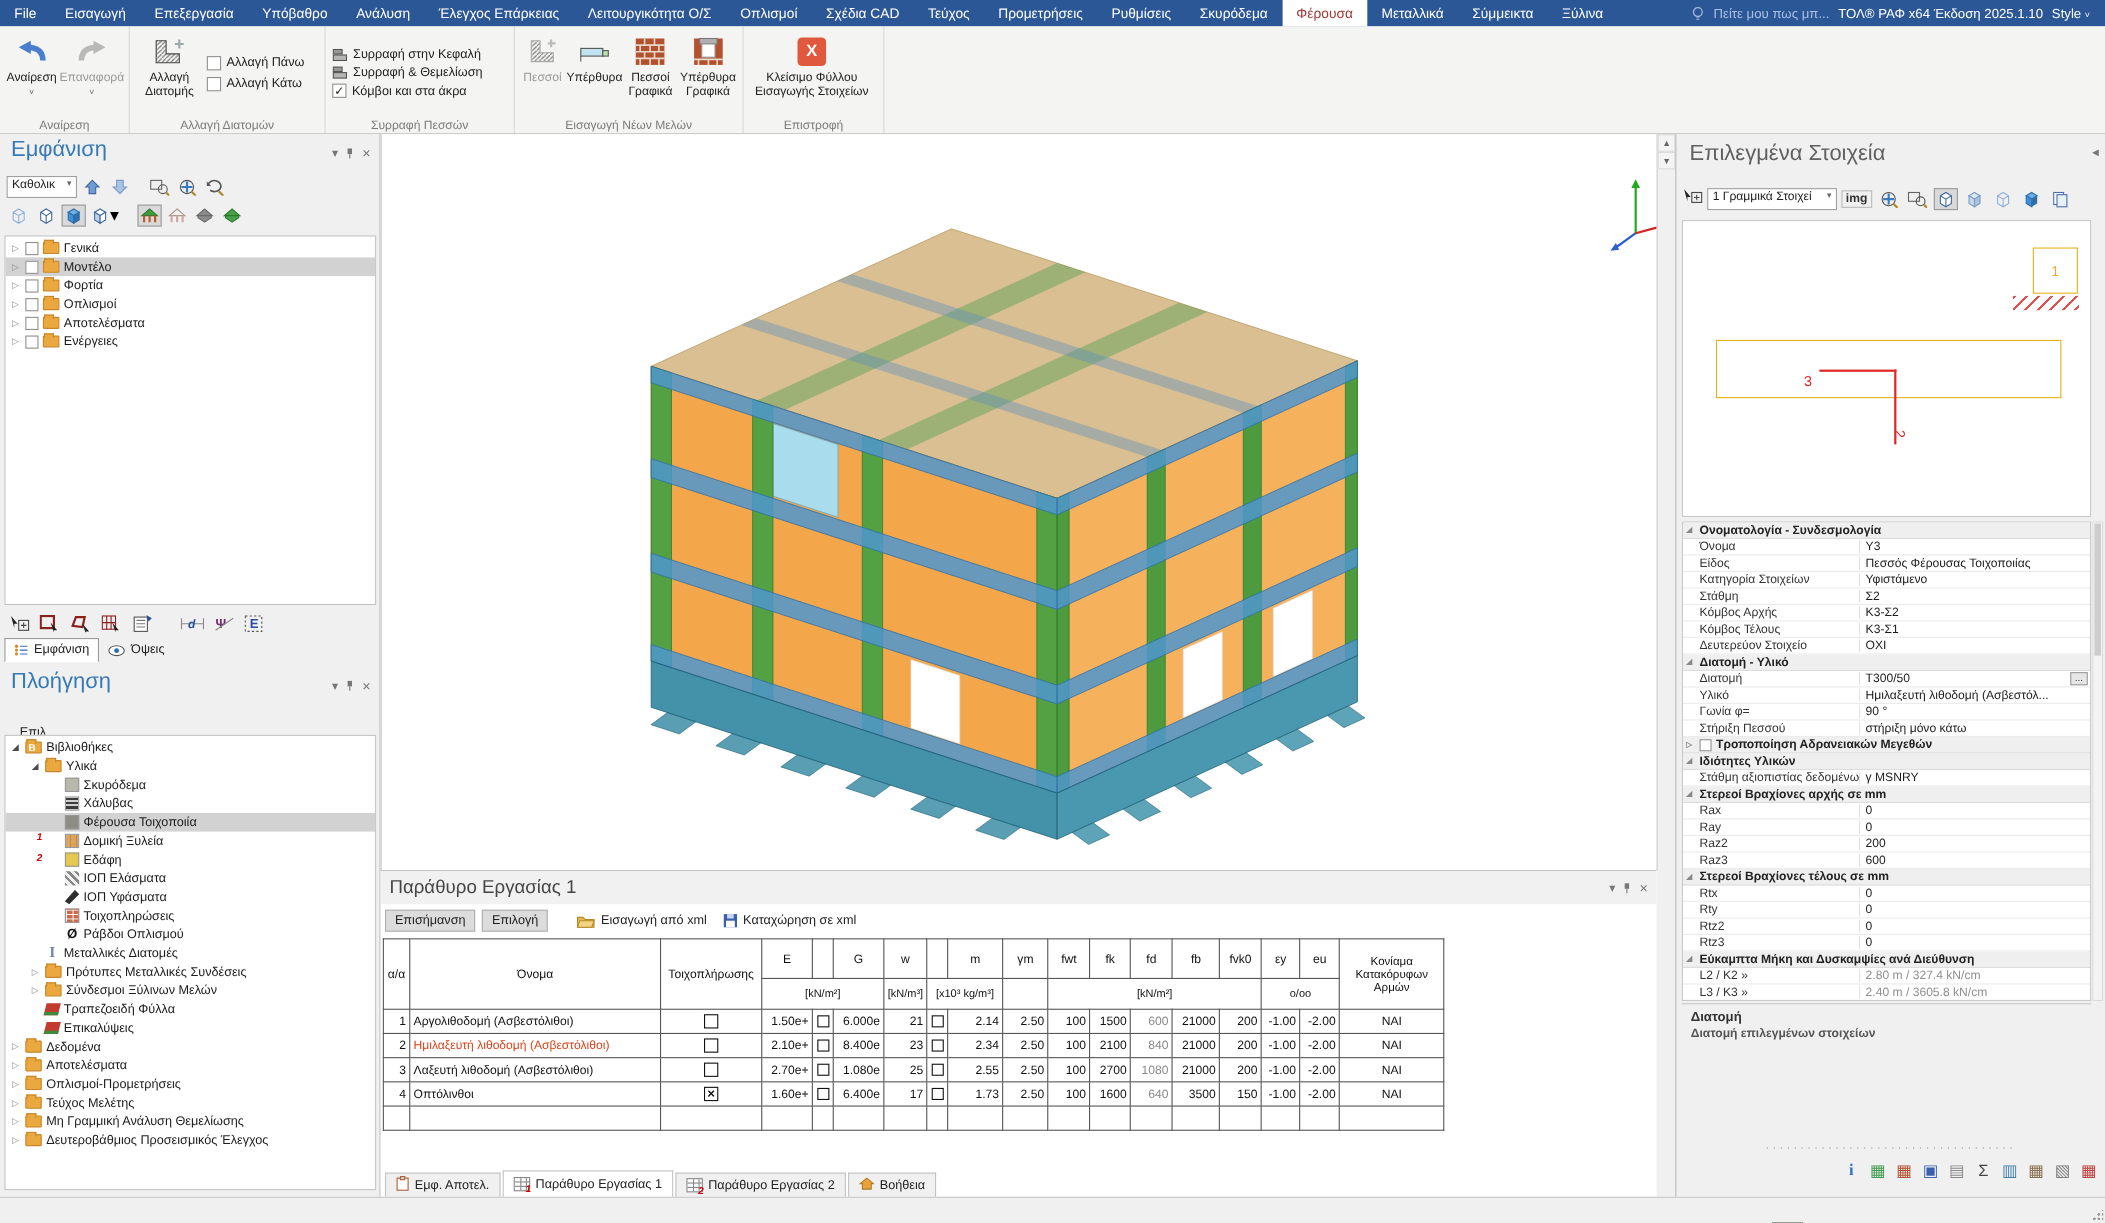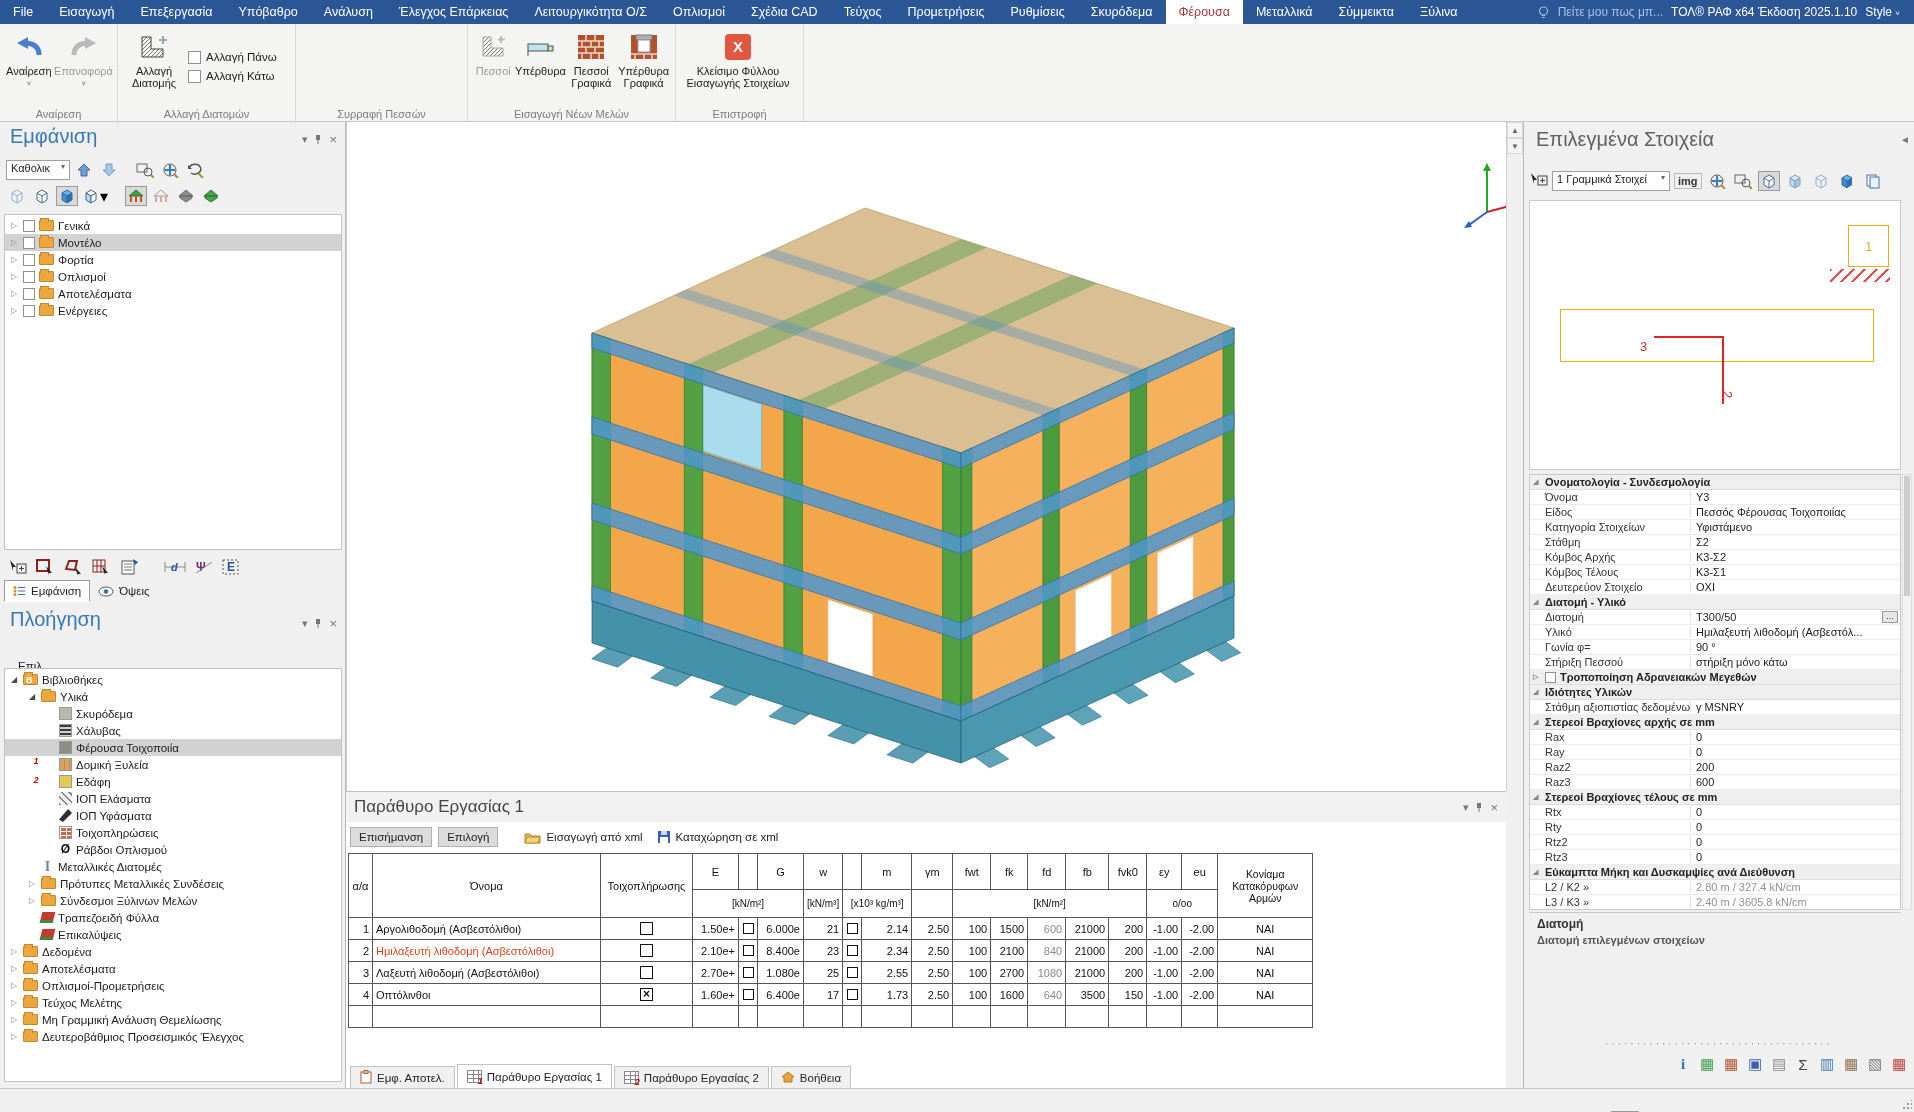--- a/index.html
+++ b/index.html
@@ -201,20 +201,40 @@
           <span>Αλλαγή Πάνω</span>
         </label>
       <label class="rib-check">
           <span class="cb"></span>
           <span>Αλλαγή Κάτω</span>
         </label>
     </div>
     <div class="rgroup-label">Αλλαγή Διατομών</div>
   </div>
   <div class="rgroup" style="width:172px;">
+    <div class="rib-col" style="gap:4px;">
+      <div class="rib-row">
+          <svg width="14" height="12">
+            <rect x="1" y="1" width="8" height="4" fill="#9a9a9a" stroke="#555"></rect>
+            <rect x="1" y="6" width="12" height="5" fill="#b5b5b5" stroke="#555"></rect>
+          </svg>
+          <span>Συρραφή στην Κεφαλή</span>
+        </div>
+      <div class="rib-row">
+          <svg width="14" height="12">
+            <rect x="1" y="1" width="8" height="4" fill="#9a9a9a" stroke="#555"></rect>
+            <rect x="1" y="6" width="12" height="5" fill="#b5b5b5" stroke="#555"></rect>
+          </svg>
+          <span>Συρραφή &amp; Θεμελίωση</span>
+        </div>
+      <label class="rib-check">
+          <span class="cb">✓</span>
+          <span>Κόμβοι και στα άκρα</span>
+        </label>
+    </div>
     <div class="rgroup-label">Συρραφή Πεσσών</div>
   </div>
   <div class="rgroup" style="width:208px;">
     <div class="bigbtn disabled" style="width:42px;">
       <span class="bicon">
           <svg width="26" height="26">
             <path d="M3 3h8v11h12v8H3z" fill="url(#h1)" stroke="#aaa"></path>
             <line x1="21" y1="2" x2="21" y2="9" stroke="#bbb" stroke-width="2"></line>
             <line x1="18" y1="5.5" x2="25" y2="5.5" stroke="#bbb" stroke-width="2"></line>
           </svg>

